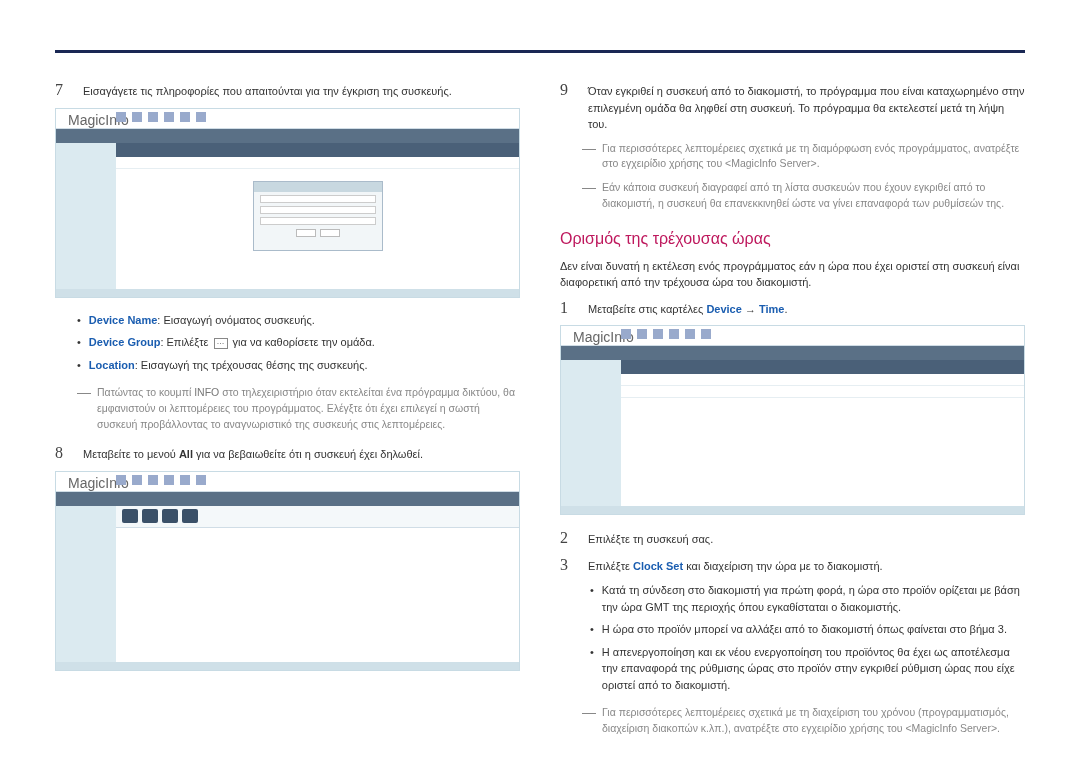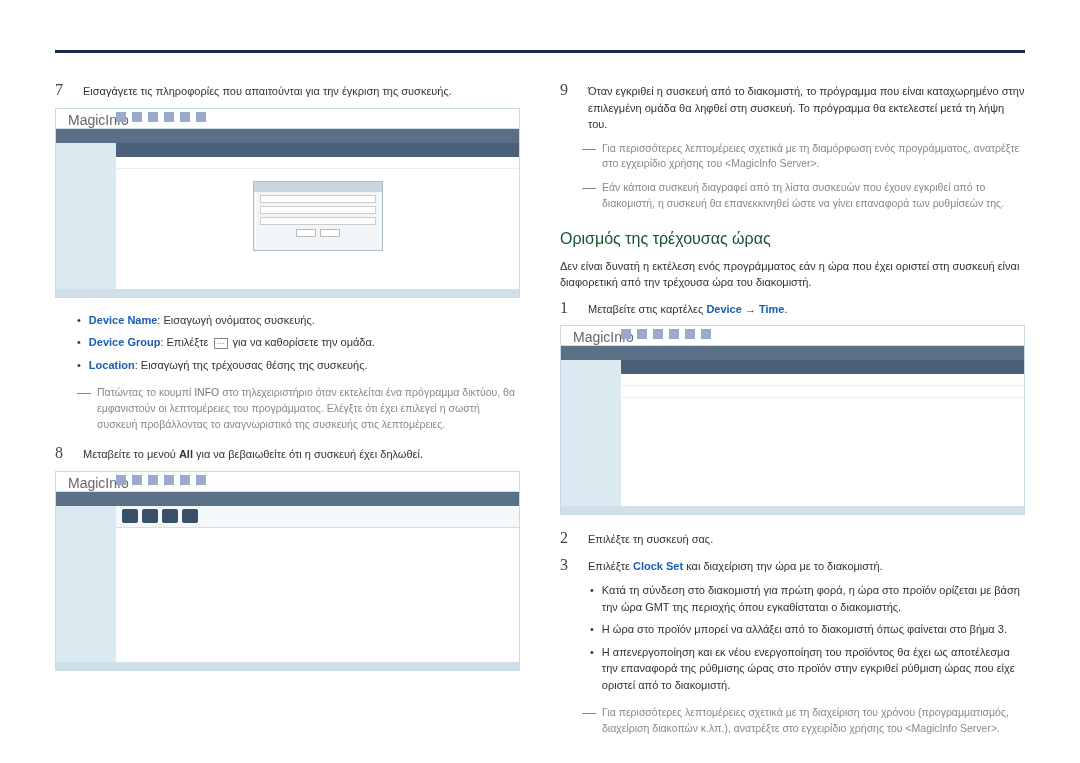--- a/index.html
+++ b/index.html
@@ -64,21 +64,21 @@
   .note-text { color: #888; font-size: 10.5px; }
   .note-text .bold { font-weight: normal; color: #777; }
   .select-box {
     display: inline-block; width: 14px; height: 11px;
     border: 1px solid #888; vertical-align: middle;
     position: relative; margin: 0 2px;
   }
   .select-box::after { content: "…"; position: absolute; top: -3px; left: 2px; font-size: 8px; }
   .section-heading {
     font-size: 16px;
-    color: #14532d;
+    color: #be185d;
     margin: 18px 0 10px 0;
     font-weight: normal;
   }
   .para { line-height: 1.5; color: #333; font-size: 11px; margin-bottom: 8px; }
 </style>
 </head>
 <body>
 
 <div class="top-bar"></div>
 

